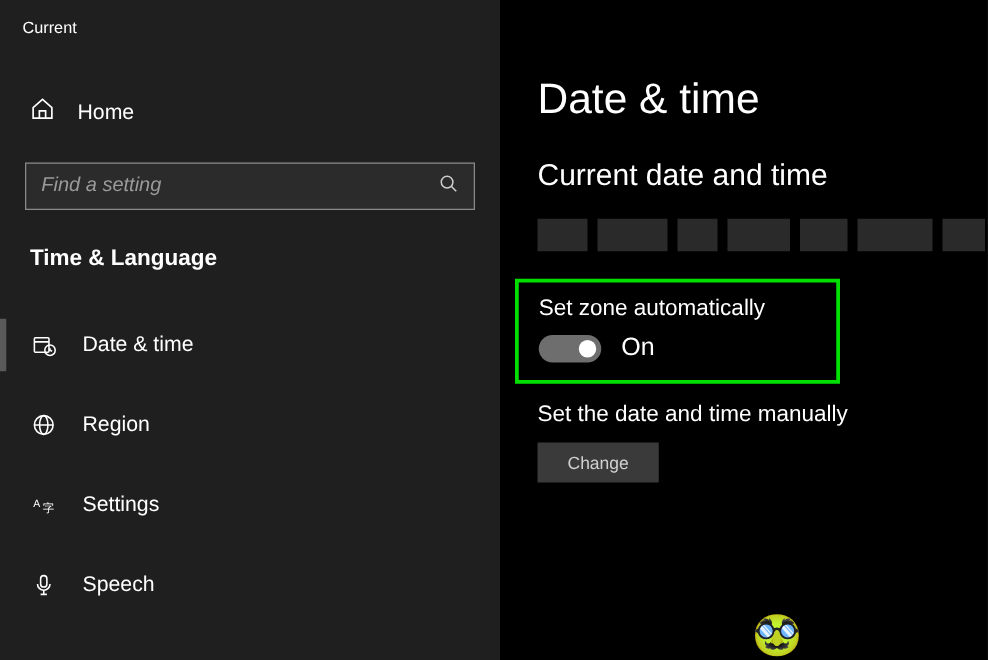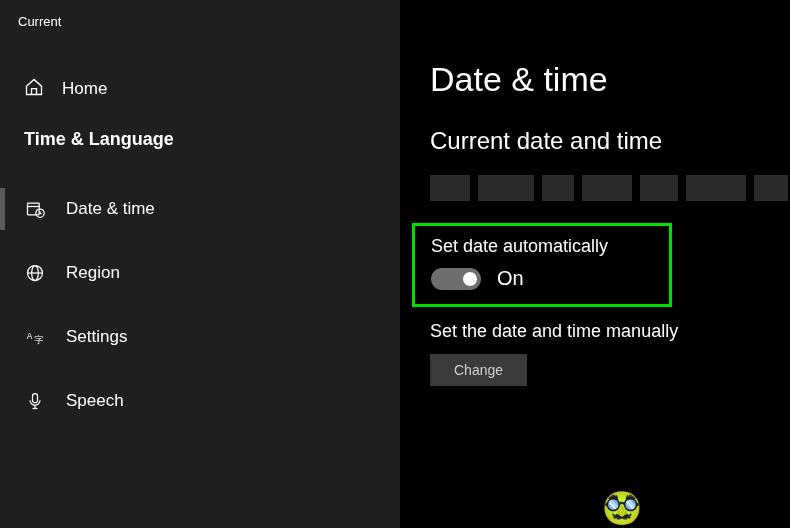--- a/index.html
+++ b/index.html
@@ -233,20 +233,29 @@
   <div class="home-row">
     <span class="icon">
       <svg viewBox="0 0 24 24" stroke-width="1.6">
           <path d="M3 11 L12 3 L21 11 V21 H3 Z"></path>
           <path d="M9 21 V14 H15 V21"></path>
         </svg>
     </span>
     <span class="label">Home</span>
   </div>
 
+  <div class="search-box">
+    <input type="text" placeholder="Find a setting" style="">
+    <span class="search-ic">
+      <svg viewBox="0 0 24 24" stroke-width="1.8">
+          <circle cx="10" cy="10" r="7"></circle>
+          <line x1="15" y1="15" x2="21" y2="21"></line>
+        </svg>
+    </span>
+  </div>
 
   <div class="category-header">Time &amp; Language</div>
 
   <div class="nav-item active">
     <span class="ic">
       <svg viewBox="0 0 24 24" stroke-width="1.5">
           <rect x="3" y="5" width="14" height="14" rx="1"></rect>
           <line x1="3" y1="9" x2="17" y2="9"></line>
           <circle cx="18" cy="17" r="5"></circle>
           <path d="M18 15 V17 L20 18"></path>
@@ -298,21 +307,21 @@
     <div class="b" style="width:56px"></div>
     <div class="b" style="width:32px"></div>
     <div class="b" style="width:50px"></div>
     <div class="b" style="width:38px"></div>
     <div class="b" style="width:60px"></div>
     <div class="b" style="width:34px"></div>
   </div>
 
   <div class="highlight-box">
     <div class="toggle-block" style="margin-bottom:0">
-      <div class="toggle-label">Set date automatically</div>
+      <div class="toggle-label">Set zone automatically</div>
       <div class="toggle-row">
         <div class="toggle on">
           <div class="knob"></div>
         </div>
         <span class="toggle-state">On</span>
       </div>
     </div>
   </div>
 
 

